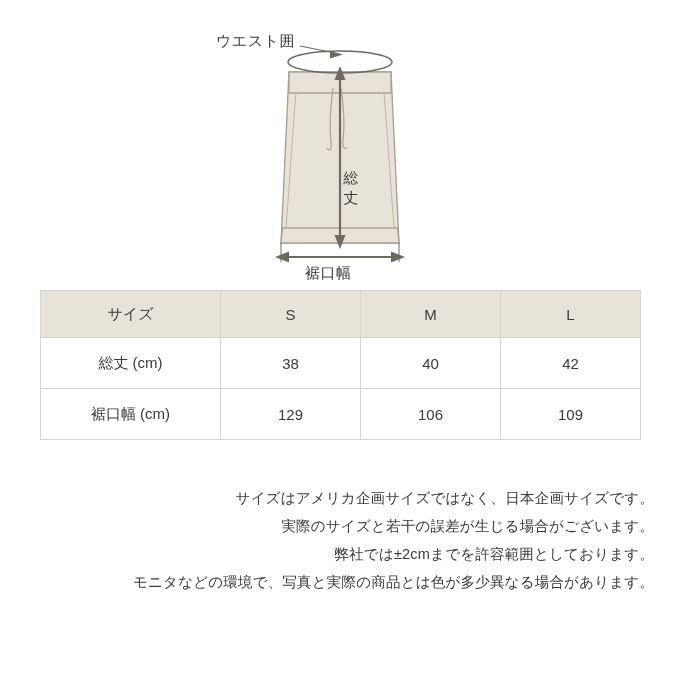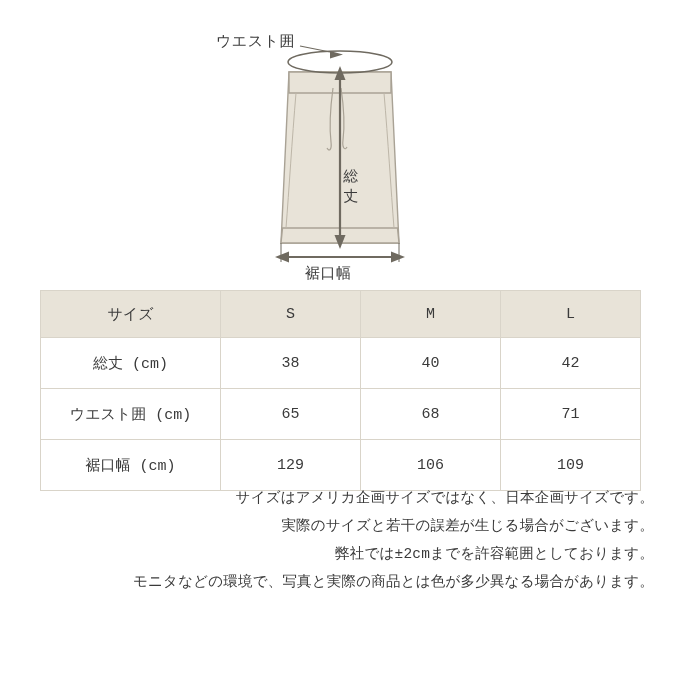--- a/index.html
+++ b/index.html
@@ -12,21 +12,20 @@
     background: #ffffff;
     font-family: "Liberation Sans", "DejaVu Sans", sans-serif;
     color: #3a3a3a;
     overflow: hidden;
   }
   .page {
     position: relative;
     width: 680px;
     height: 668px;
     box-sizing: border-box;
-    font-family: Liberation Mono, monospace;
   }
 
   
   .diagram {
     position: relative;
     width: 680px;
     height: 290px;
   }
   .diagram svg {
     position: absolute;
@@ -153,26 +152,20 @@
         </tr>
       </thead>
       <tbody>
         <tr>
           <td>総丈 (cm)</td>
           <td>38</td>
           <td>40</td>
           <td>42</td>
         </tr>
         <tr>
-          <td>ウエスト囲 (cm)</td>
-          <td>65</td>
-          <td>68</td>
-          <td>71</td>
-        </tr>
-        <tr>
           <td>裾口幅 (cm)</td>
           <td>129</td>
           <td>106</td>
           <td>109</td>
         </tr>
       </tbody>
     </table>
   </div>
 
   <div class="notes">

